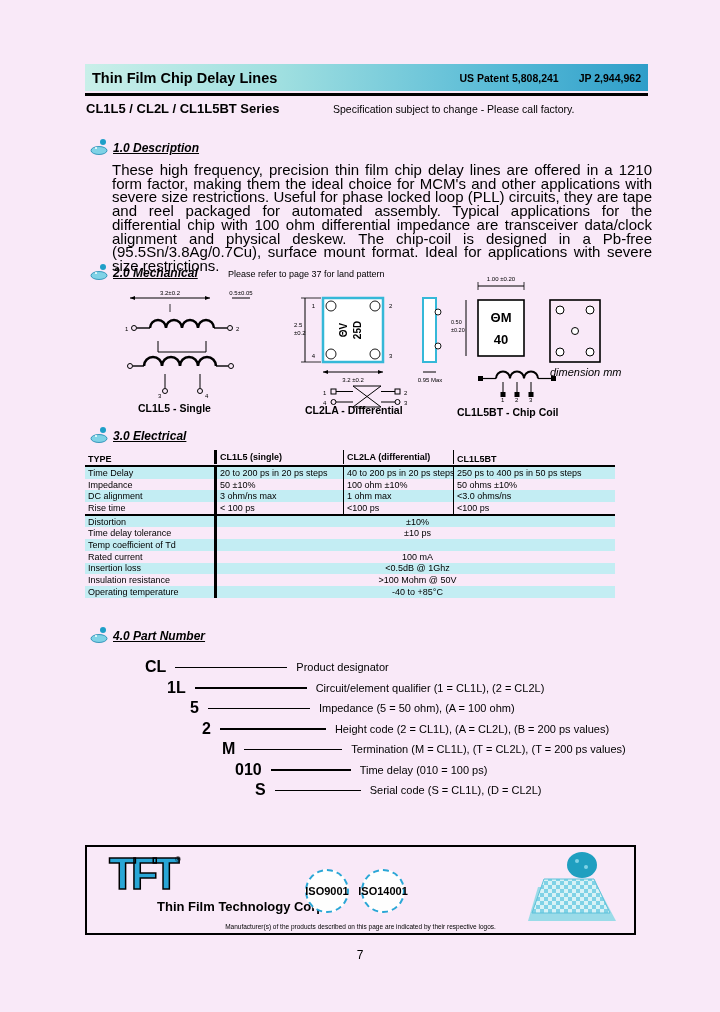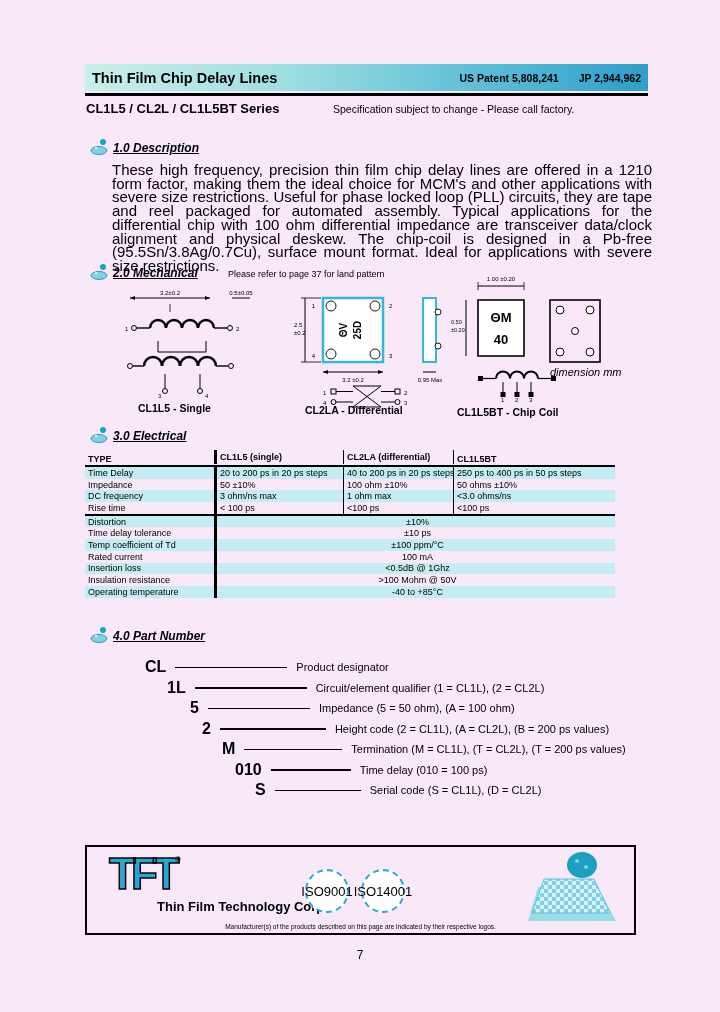--- a/index.html
+++ b/index.html
@@ -49,21 +49,21 @@
   .pn-code{font-weight:bold;font-size:16px;}
   .pn-line{height:1.5px;background:#000;margin:0 9px;}
   .pn-desc{font-size:11px;white-space:nowrap;}
 
   
   .footer-box{position:absolute;left:85px;top:845px;width:551px;height:90px;border:2.5px solid #000;box-sizing:border-box;background:#f9e9f8;}
   .tft-logo{position:absolute;left:14px;top:2px;font-size:44px;font-weight:bold;color:#29a6d6;letter-spacing:-5px;margin-left:8px;-webkit-text-stroke:1.5px #000;}
   .tft-reg{position:absolute;left:88px;top:8px;font-size:8px;-webkit-text-stroke:0;color:#000;}
   .company{position:absolute;left:70px;top:52px;font-size:13px;font-weight:bold;}
   .badges{position:absolute;left:218px;top:22px;display:flex;gap:12px;}
-  .badge{width:40px;height:40px;border-radius:50%;border:2px dashed #29a6d6;background:#fefefe;display:flex;align-items:center;justify-content:center;font-size:13px;font-weight:normal;}
+  .badge{width:40px;height:40px;border-radius:50%;border:2px dashed #29a6d6;background:#fefefe;display:flex;align-items:center;justify-content:center;font-size:11px;font-weight:bold;}
   .decor{position:absolute;right:14px;top:2px;}
   .disclaimer{position:absolute;left:0;right:0;bottom:3px;text-align:center;font-size:6.5px;}
   .page-num{position:absolute;left:0;right:0;top:948px;text-align:center;font-size:12px;}
 </style>
 </head>
 <body>
 
 <div class="page">
 
   <div class="header-bar">
@@ -219,42 +219,41 @@
       <div class="c v2 sep">40 to 200 ps in 20 ps steps</div>
       <div class="c v3">250 ps to 400 ps in 50 ps steps</div>
     </div>
     <div class="trow bline">
       <div class="c lbl">Impedance</div>
       <div class="c v1 sep">50 ±10%</div>
       <div class="c v2 sep">100 ohm ±10%</div>
       <div class="c v3">50 ohms ±10%</div>
     </div>
     <div class="trow bline bg-c">
-      <div class="c lbl">DC frequency</div>
+      <div class="c lbl">DC alignment</div>
       <div class="c v1 sep">3 ohm/ns max</div>
       <div class="c v2 sep">1 ohm max</div>
       <div class="c v3">&lt;3.0 ohms/ns</div>
     </div>
     <div class="trow bline rule-b">
       <div class="c lbl">Rise time</div>
       <div class="c v1 sep">&lt; 100 ps</div>
       <div class="c v2 sep">&lt;100 ps</div>
       <div class="c v3">&lt;100 ps</div>
     </div>
     <div class="trow bline bg-c">
       <div class="c lbl">Distortion</div>
       <div class="c spanv">±10%</div>
     </div>
     <div class="trow bline">
       <div class="c lbl">Time delay tolerance</div>
       <div class="c spanv">±10 ps</div>
     </div>
     <div class="trow bline bg-c">
       <div class="c lbl">Temp coefficient of Td</div>
-      <div class="c spanv">±100 ppm/°C</div>
     </div>
     <div class="trow bline">
       <div class="c lbl">Rated current</div>
       <div class="c spanv">100 mA</div>
     </div>
     <div class="trow bline bg-c">
       <div class="c lbl">Insertion loss</div>
       <div class="c spanv">&lt;0.5dB @ 1Ghz</div>
     </div>
     <div class="trow bline">

